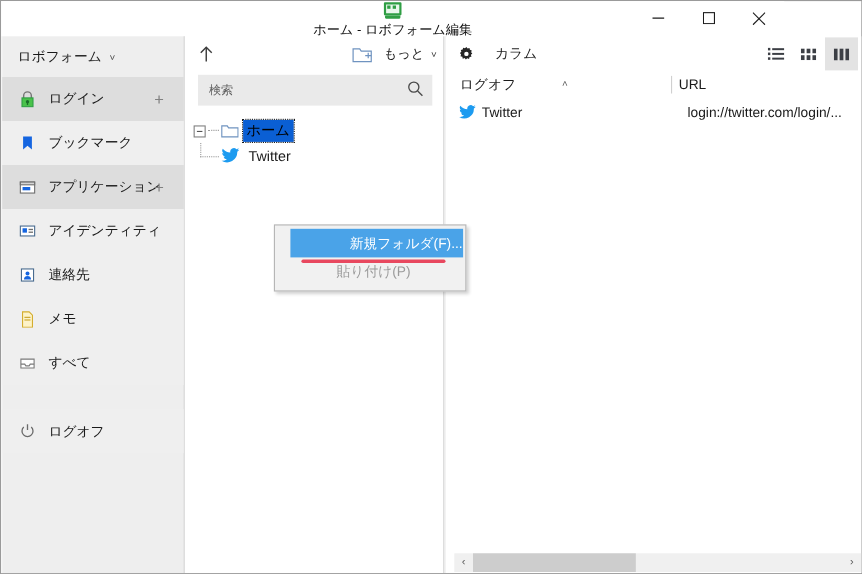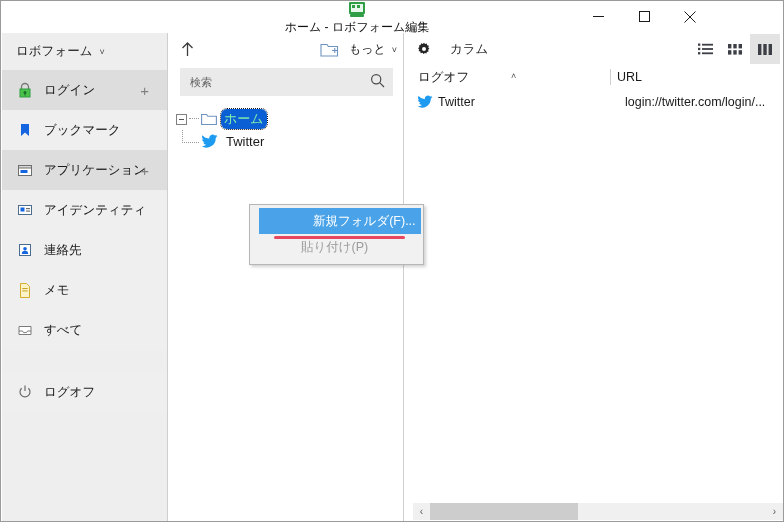--- a/index.html
+++ b/index.html
@@ -190,24 +190,23 @@
     flex: none;
   }
   .folder-ico { margin-right: 4px; flex: none; display:flex; }
   .node-label {
     font-size: 13px; color: #1a1a1a;
     padding: 1px 3px;
     white-space: nowrap;
   }
   .node-label.selected {
     background: #0a5fd4;
-    color: #86efac;
+    color: #000000;
     outline: 1px dotted #1a1a1a;
     outline-offset: 0px;
-    border-radius: 6px;
   }
   .tree-child {
     margin-left: 14px;
     display: flex; align-items: center;
     height: 22px;
     position: relative;
   }
   .child-elbow {
     width: 16px; height: 12px;
     border-left: 1px dotted #9a9a9a;
@@ -219,21 +218,21 @@
   .twitter-ico { margin-right: 5px; display: flex; flex: none; }
 
   
   .context-menu {
     position: absolute;
     left: 81px; top: 96px;
     width: 175px;
     background: #f1f1f1;
     border: 1px solid #b6b6b6;
     box-shadow: 2px 2px 3px rgba(0,0,0,0.18);
-    padding: 3px 0 4px 3px;
+    padding: 3px 0 4px 8px;
     z-index: 30;
     box-sizing: border-box;
   }
   .cm-item {
     height: 26px;
     display: flex; align-items: center;
     padding-left: 54px;
     font-size: 12.5px;
     color: #1a1a1a;
     position: relative;

